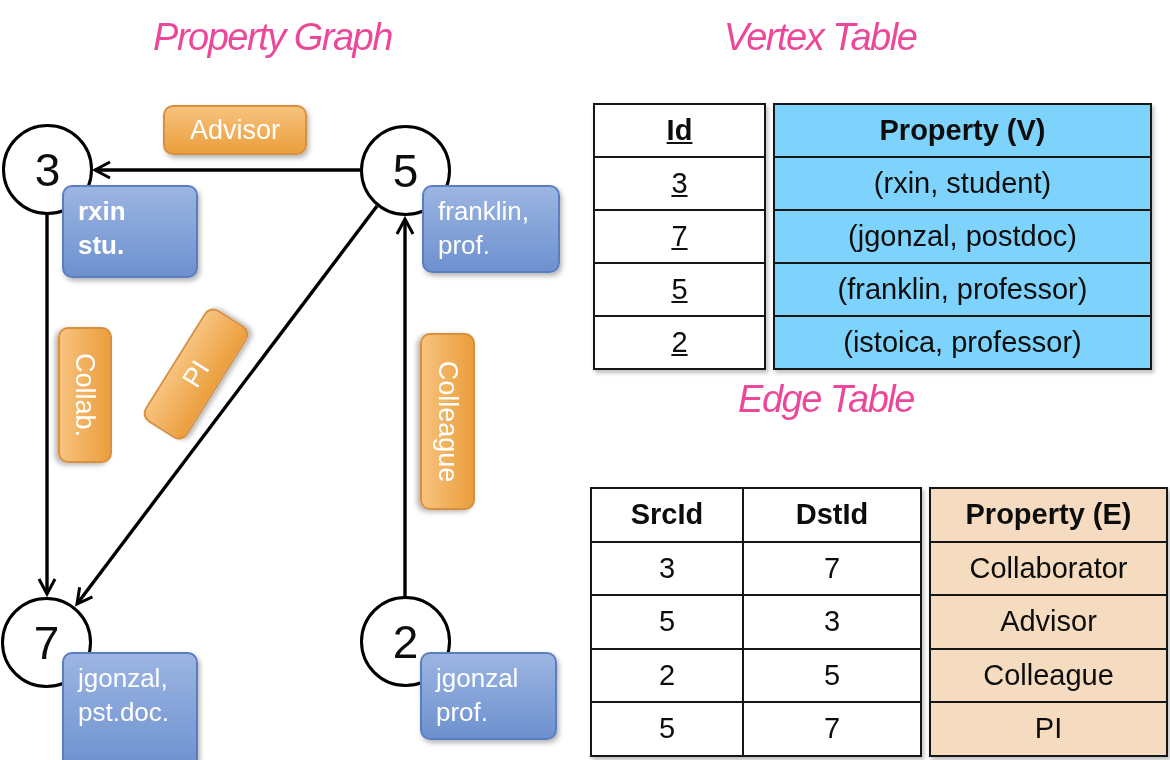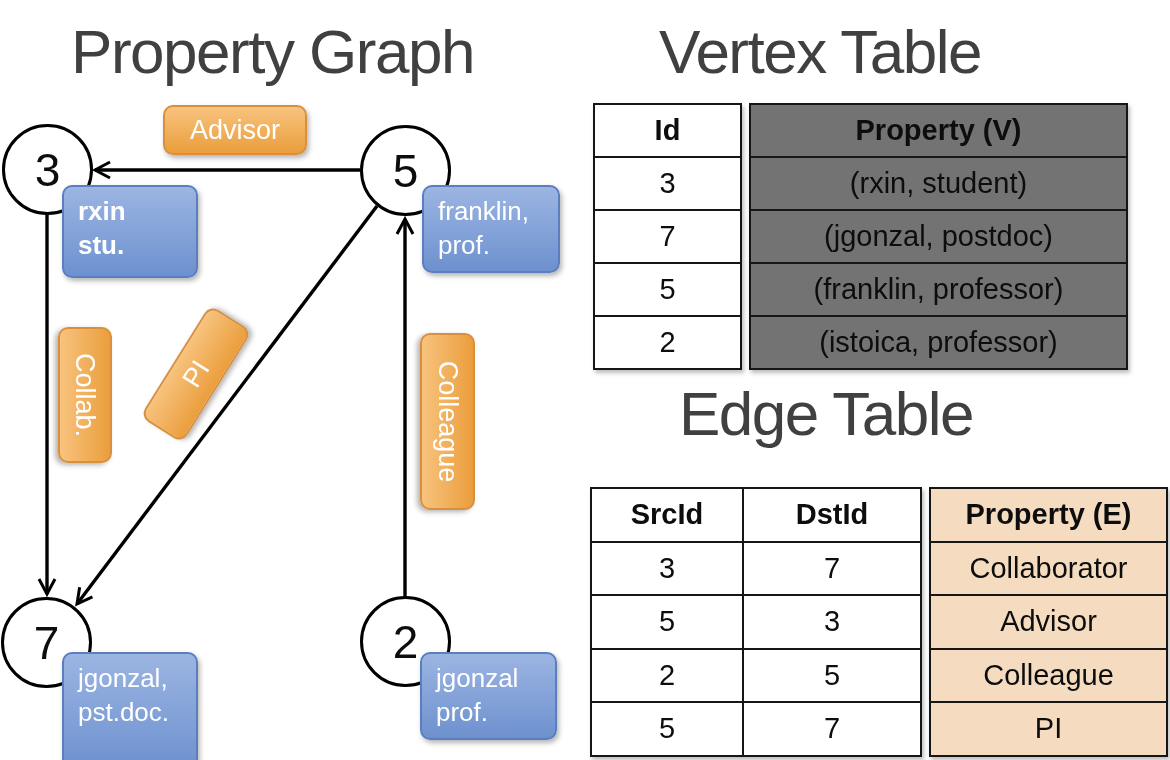--- a/index.html
+++ b/index.html
@@ -1,22 +1,22 @@
 <!DOCTYPE html>
 <html><head>
 <meta charset="utf-8">
 <style>
   html,body{margin:0;padding:0;background:#ffffff;}
   body{width:1170px;height:760px;overflow:hidden;
        font-family:"Liberation Sans", sans-serif;color:#111;}
   .stage{position:relative;width:1170px;height:760px;background:#fff;}
 
   
-  .title{position:absolute;text-align:center;font-size:62px;font-weight:400;
-         letter-spacing:-1.5px;color:#404040;white-space:nowrap;}
+  .title{position:absolute;text-align:center;font-size:38px;font-weight:400;
+         letter-spacing:-1.5px;color:#ec4899;white-space:nowrap;font-style:italic;}
   .title-graph {left:0;    top:16px; width:545px;}
   .title-vertex{left:560px; top:16px; width:520px;}
   .title-edge  {left:566px; top:378px;width:520px;}
 
   
   svg.edges{position:absolute;left:0;top:0;z-index:1;pointer-events:none;}
 
   .node{position:absolute;box-sizing:border-box;width:91px;height:91px;
         background:#fff;border:3.5px solid #000;border-radius:50%;
         display:flex;align-items:center;justify-content:center;
@@ -54,23 +54,23 @@
   .twrap{position:absolute;display:flex;}
   .twrap-vertex{left:593px;top:103px;gap:7px;}
   .twrap-edge  {left:590px;top:487px;gap:7px;}
   table.t{border-collapse:collapse;table-layout:fixed;flex:none;
           background:#fff;box-shadow:2px 3px 4px rgba(110,110,110,.45);}
   .t th,.t td{border:2.5px solid #161616;text-align:center;vertical-align:middle;
               font-size:29px;padding:0;overflow:hidden;white-space:nowrap;color:#0d0d0d;}
   .t th{font-weight:700;}
   .tv th,.tv td{height:51px;}
   .te th,.te td{height:51.5px;}
-  .t-vid {width:149px;}
+  .t-vid {width:173px;text-decoration:underline;}
   .t-vprop{width:379px;}
-  .t-vprop th,.t-vprop td{background:#737373;}
+  .t-vprop th,.t-vprop td{background:#7dd3fc;}
   .t-esd {width:330px;}
   .t-eprop{width:239px;padding-left:40px;}
   .t-eprop th,.t-eprop td{background:#f5dcc0;}
 </style>
 </head>
 <body>
 
 <div class="stage">
 
   <div class="title title-graph">Property Graph</div>

